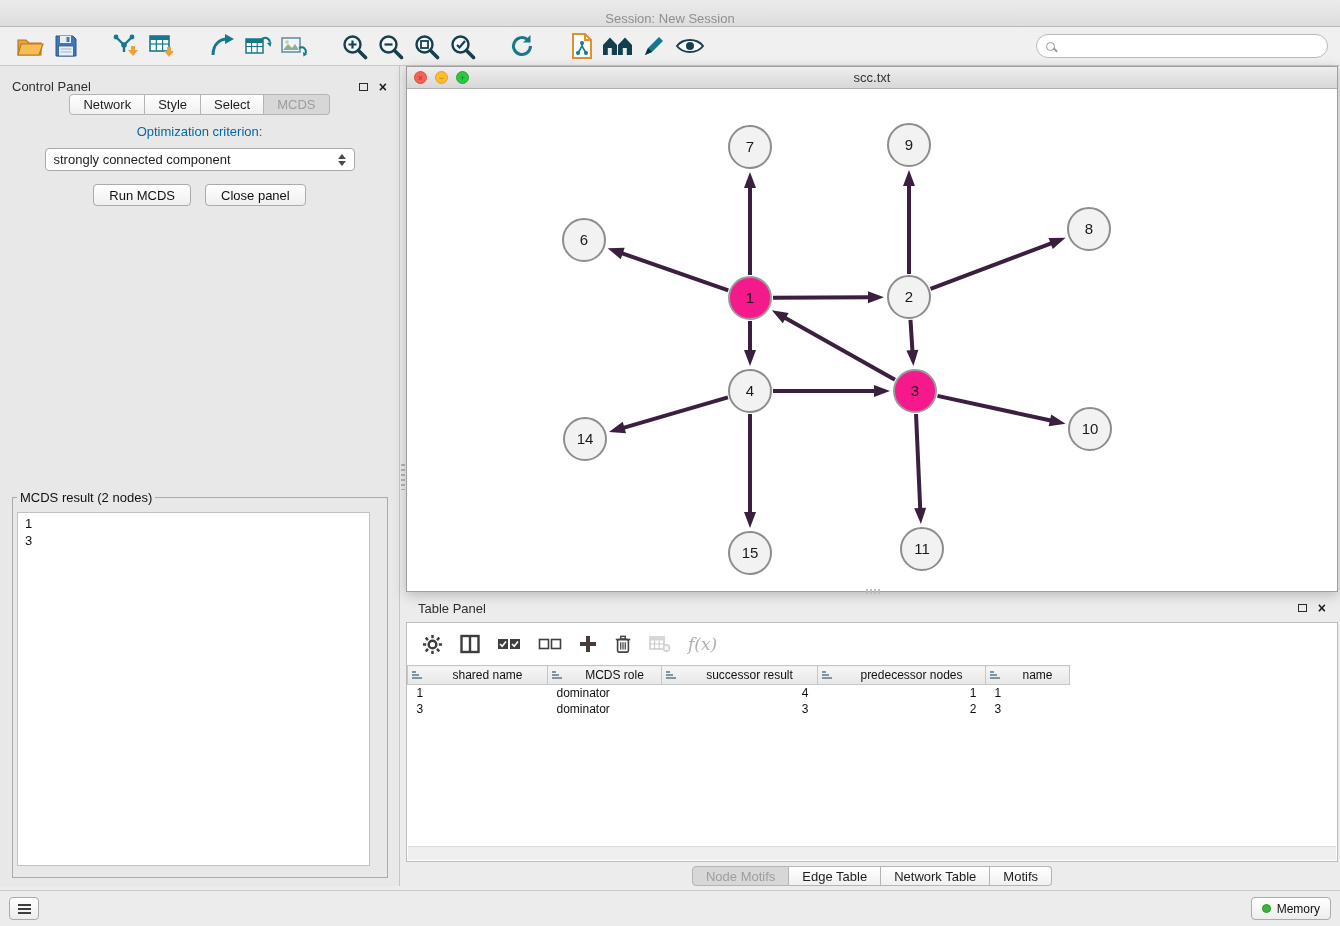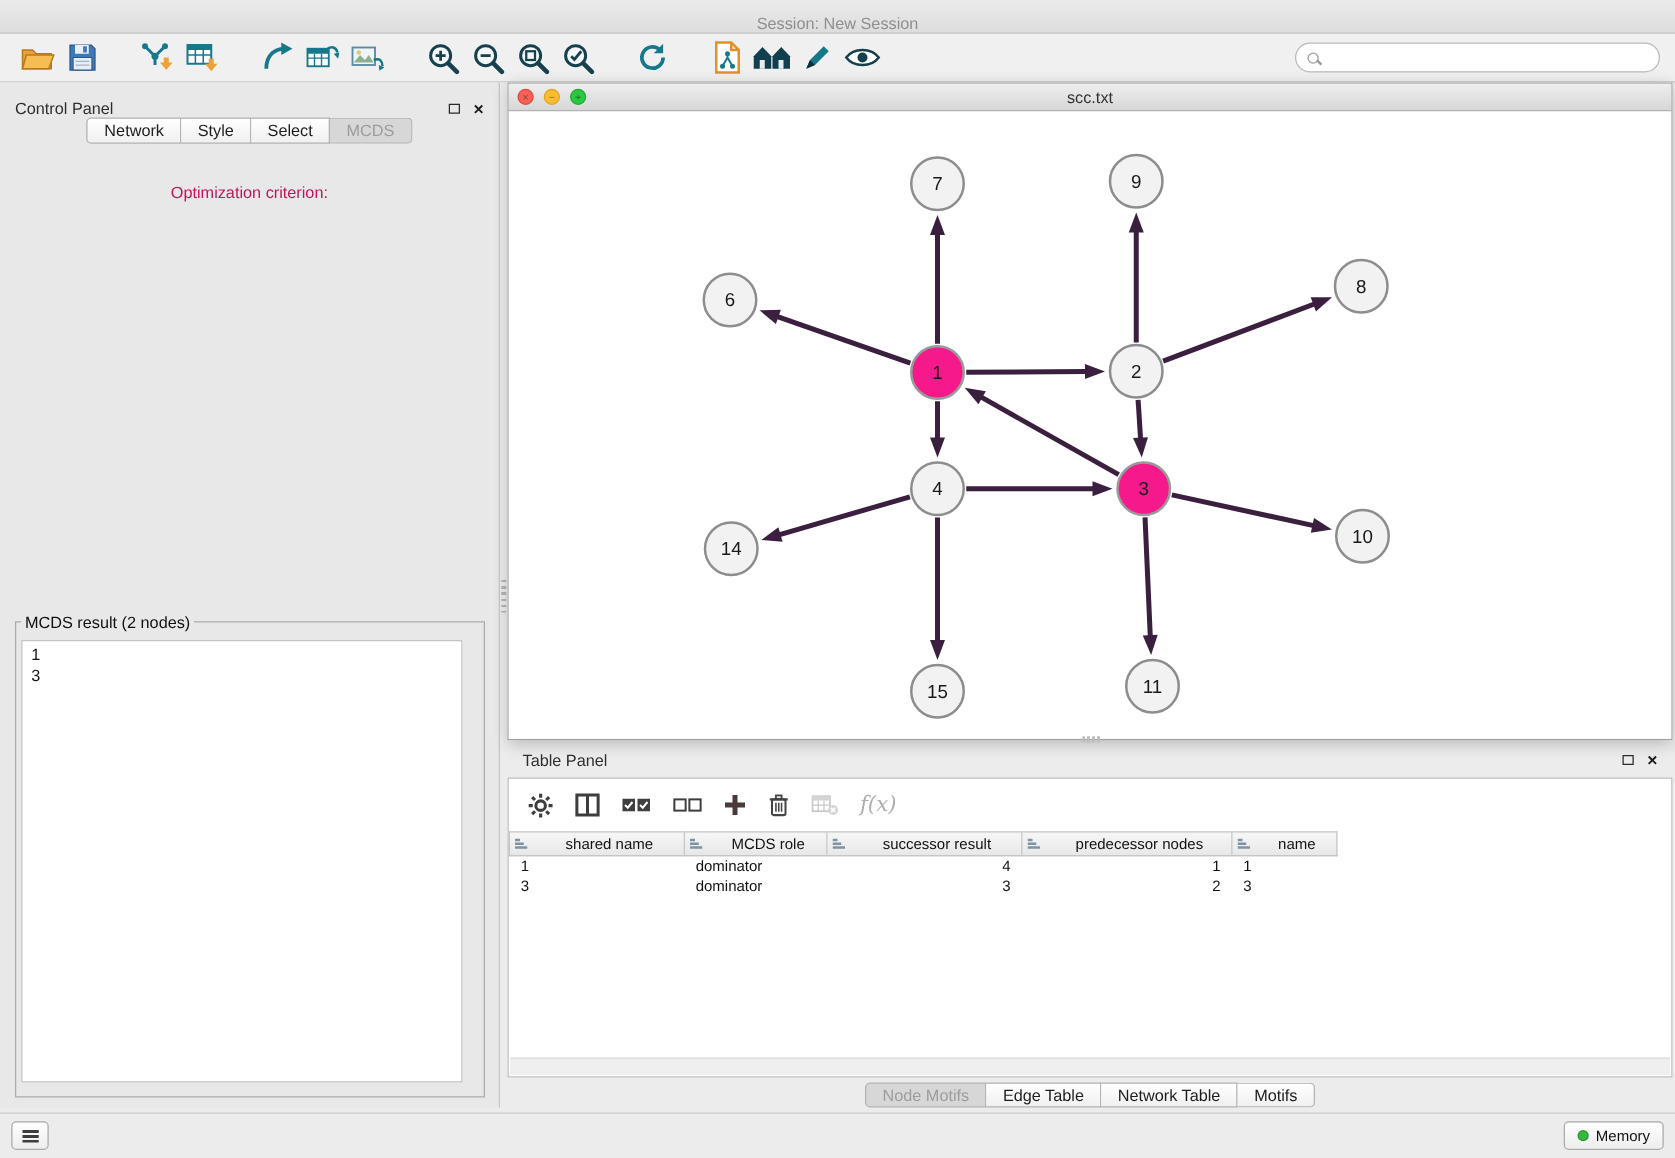--- a/index.html
+++ b/index.html
@@ -27,21 +27,21 @@
   .cp-header{height:28px;display:flex;align-items:flex-end;padding:0 12px;font-size:13px;color:#2e2e2e}
   .win-btns{margin-left:auto;display:flex;gap:11px;align-items:center}
   .square-btn{width:9px;height:8px;border:1.5px solid #2a2a2a;display:inline-block}
   .x-btn{font-weight:bold;font-size:14px;color:#1b1b1b;line-height:1;cursor:default}
   .seg-tabs{display:flex;justify-content:center}
   .seg-tab{height:21px;padding:0 13px;font-size:13px;display:flex;align-items:center;
     background:linear-gradient(#ffffff,#f0f0f0);border:1px solid #b4b4b4;border-left:none;color:#1d1d1d}
   .seg-tab:first-child{border-left:1px solid #b4b4b4;border-radius:4px 0 0 4px}
   .seg-tab:last-child{border-radius:0 4px 4px 0}
   .seg-tab.active{background:#d7d7d7;color:#9d9d9d}
-  .opt-label{text-align:center;font-size:13px;margin-top:31px;color:#be185d}
+  .opt-label{text-align:center;font-size:13px;margin-top:9px;color:#0369a1}
   .dropdown{margin:9px auto 0;width:310px;height:23px;background:#fff;border:1px solid #a9a9a9;border-radius:4px;
     display:flex;align-items:center;padding:0 8px;font-size:13px}
   .stepper{margin-left:auto;display:flex;flex-direction:column;gap:2px;align-items:center}
   .tri-up{width:0;height:0;border-left:4px solid transparent;border-right:4px solid transparent;border-bottom:5px solid #4c4c4c}
   .tri-down{width:0;height:0;border-left:4px solid transparent;border-right:4px solid transparent;border-top:5px solid #4c4c4c}
   .btn-row{display:flex;justify-content:center;gap:14px;margin-top:13px}
   .pbtn{height:22px;padding:0 15px;background:linear-gradient(#ffffff,#efefef);border:1px solid #ababab;
     border-radius:4px;font-size:13px;font-family:inherit;color:#111}
   .result-box{position:absolute;left:12px;top:424px;width:376px;height:388px;border:1px solid #ababab;padding:0}
   .result-box legend{font-size:13px;margin-left:4px;padding:0 3px;color:#111}
@@ -256,20 +256,31 @@
         <span class="x-btn">×</span>
       </span>
     </div>
     <div class="seg-tabs">
       <span class="seg-tab">Network</span>
       <span class="seg-tab">Style</span>
       <span class="seg-tab">Select</span>
       <span class="seg-tab active">MCDS</span>
     </div>
     <div class="opt-label">Optimization criterion:</div>
+    <div class="dropdown">
+      <span>strongly connected component</span>
+      <span class="stepper">
+          <span class="tri-up"></span>
+          <span class="tri-down"></span>
+        </span>
+    </div>
+    <div class="btn-row">
+      <button class="pbtn">Run MCDS</button>
+      <button class="pbtn">Close panel</button>
+    </div>
     <fieldset class="result-box">
       <legend>MCDS result (2 nodes)</legend>
       <div class="result-list">
         <div>1</div>
         <div>3</div>
       </div>
     </fieldset>
   </div>
 
   <div class="v-splitter">

